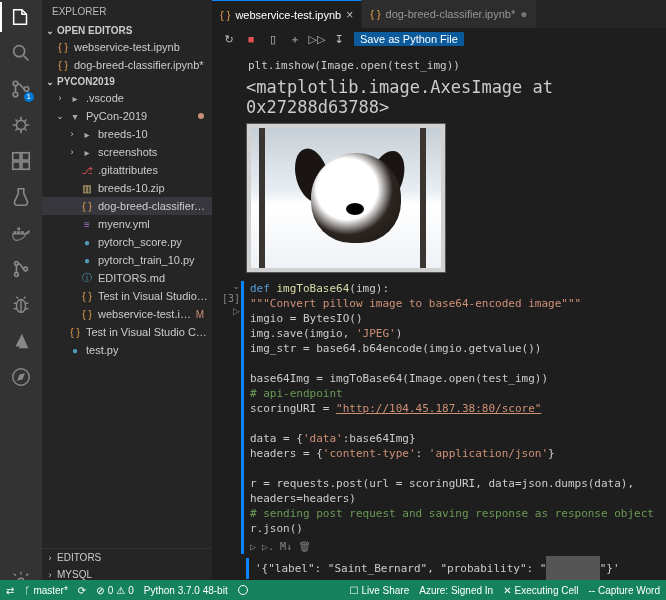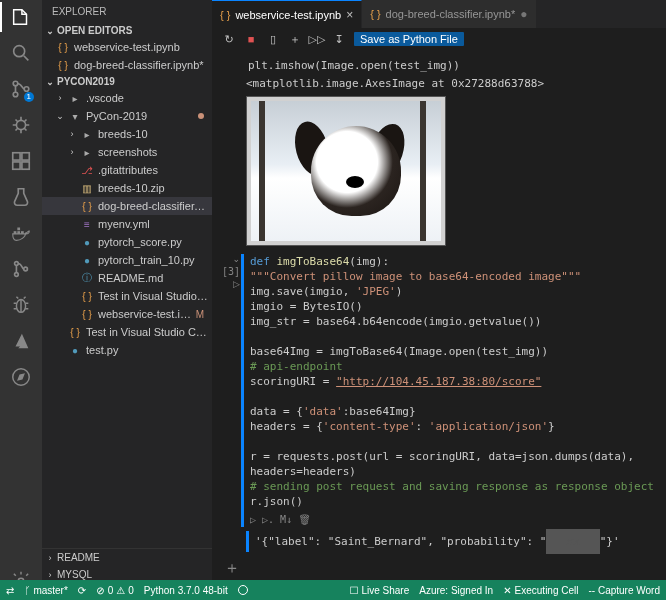--- a/index.html
+++ b/index.html
@@ -43,21 +43,21 @@
 .toolbar .tbic.red{color:#e05252}
 .save-hint{background:#0a5a9c;color:#fff;padding:1px 6px;border-radius:1px;font-size:11px}
 
 .notebook{flex:1;overflow:auto;padding:4px 8px 4px 4px;position:relative}
 .cell{display:flex;margin:4px 0;position:relative}
 .gutter{width:28px;display:flex;flex-direction:column;align-items:flex-end;padding-right:4px;color:#6a9955;font-size:10px;gap:2px}
 .gutter .num{color:#858585;font-family:Consolas,monospace}
 .gutter .tri{color:#888;font-size:9px;cursor:pointer}
 .cell-body{flex:1;font-family:Consolas,monospace;font-size:11px;line-height:15px;padding-left:4px;min-width:0}
 .cell.active .cell-body{border-left:3px solid #0a84ff;padding-left:6px;margin-left:-3px}
-.output{color:#ccc;margin:4px 0 6px 30px;font-family:Consolas,monospace;font-size:11px}
+.output{color:#ccc;margin:4px 0 6px 30px;font-family:Consolas,monospace;font-size:17px}
 .img-out{margin:4px 0 8px 30px;background:#d1d1d1;border:1px solid #555;padding:4px;width:200px;height:150px;position:relative;overflow:hidden}
 .img-out::after{content:"))";position:absolute;top:2px;left:206px;color:#ccc;font-family:Consolas,monospace}
 
 
 .dog-img{width:100%;height:100%;background:linear-gradient(#c7cfd6 0%,#e8eef4 45%,#fff 55%,#eef2f6 100%);position:relative;overflow:hidden}
 .dog-head{position:absolute;top:25px;left:60px;width:90px;height:90px;background:radial-gradient(circle at 40% 40%,#fff 0%,#fff 40%,#2b2420 60%,#1a1512 100%);border-radius:50% 50% 45% 45%}
 .dog-ear{position:absolute;width:32px;height:55px;background:#1a1512;border-radius:50%}
 .dog-ear.l{top:20px;left:45px;transform:rotate(-15deg)}
 .dog-ear.r{top:22px;left:120px;transform:rotate(18deg)}
 .dog-nose{position:absolute;top:75px;left:95px;width:18px;height:12px;background:#000;border-radius:50%}
@@ -244,21 +244,21 @@
           <span class="lbl">pytorch_score.py</span>
         </div>
         <div class="tree-item indent-2">
           <span class="chev"></span>
           <span class="fic ci-blue">●</span>
           <span class="lbl">pytorch_train_10.py</span>
         </div>
         <div class="tree-item indent-2">
           <span class="chev"></span>
           <span class="fic ci-blue">ⓘ</span>
-          <span class="lbl">README.md</span>
+          <span class="lbl">EDITORS.md</span>
         </div>
         <div class="tree-item indent-2">
           <span class="chev"></span>
           <span class="fic ci-orange">{ }</span>
           <span class="lbl">Test in Visual Studio Code.ipynb</span>
         </div>
         <div class="tree-item indent-2">
           <span class="chev"></span>
           <span class="fic ci-orange">{ }</span>
           <span class="lbl">webservice-test.ipynb</span>
@@ -271,21 +271,21 @@
         </div>
         <div class="tree-item indent-1">
           <span class="chev"></span>
           <span class="fic ci-blue">●</span>
           <span class="lbl">test.py</span>
         </div>
       </div>
     <div class="sb-bottom">
       <div class="sb-section">
           <span class="chev">›</span>
-          <span>README</span>
+          <span>EDITORS</span>
         </div>
       <div class="sb-section">
           <span class="chev">›</span>
           <span>MYSQL</span>
         </div>
       <div class="sb-section">
           <span class="chev">›</span>
           <span>AZURE IOT HUB</span>
         </div>
     </div>
@@ -335,22 +335,22 @@
 
       <div class="cell active">
         <div class="gutter">
           <span class="tri">⌄</span>
           <span class="num">[3]</span>
           <span class="tri" style="color:#888">▷</span>
         </div>
         <div class="cell-body" id="cell3-body">
             <div><span class="kw">def</span> <span class="fn">imgToBase64</span>(img):</div>
             <div>    <span class="str">"""Convert pillow image to base64-encoded image"""</span></div>
+            <div>    imgio = BytesIO()</div>
             <div>    img.save(imgio, <span class="str">'JPEG'</span>)</div>
-            <div>    imgio = BytesIO()</div>
             <div>    img_str = base64.b64encode(imgio.getvalue())</div>
             <div>&nbsp;</div>
             <div>base64Img = imgToBase64(Image.open(test_img))</div>
             <div><span class="cm"># api-endpoint</span></div>
             <div>scoringURI = <span class="str" style="text-decoration:underline">"http://104.45.187.38:80/score"</span></div>
             <div>&nbsp;</div>
             <div>data = {<span class="str">'data'</span>:base64Img}</div>
             <div>headers = {<span class="str">'content-type'</span>: <span class="str">'application/json'</span>}</div>
             <div>&nbsp;</div>
             <div>r = requests.post(url = scoringURI, data=json.dumps(data), headers=headers)</div>

